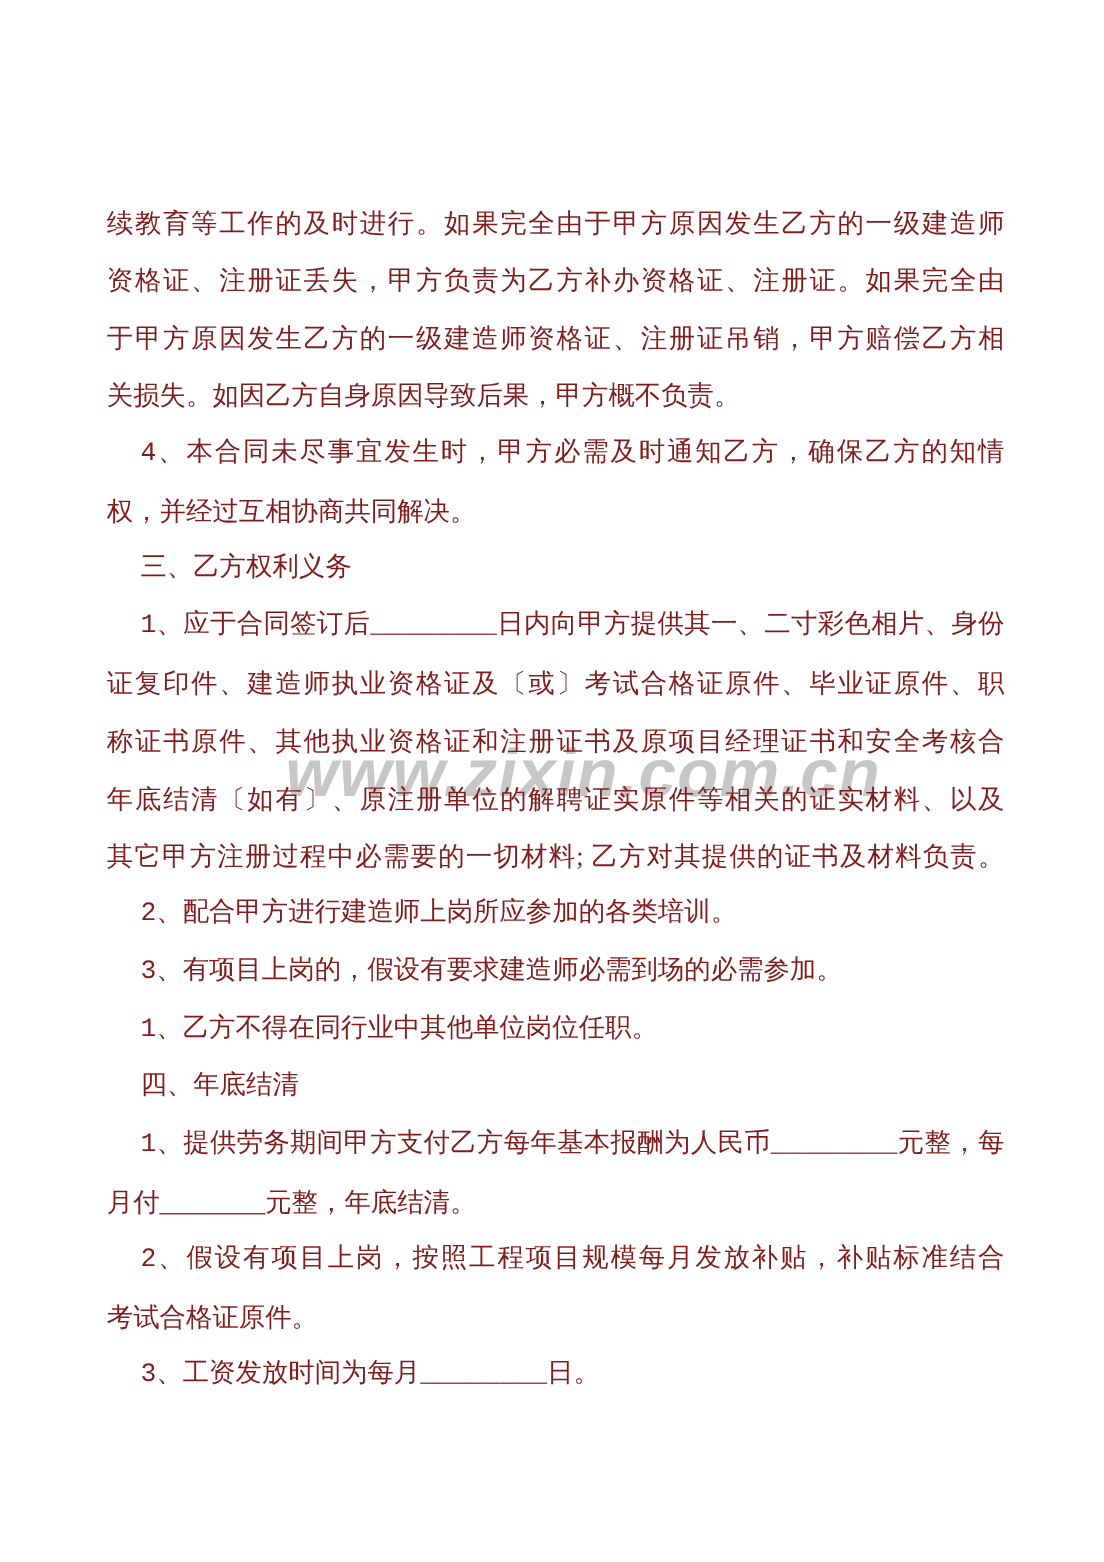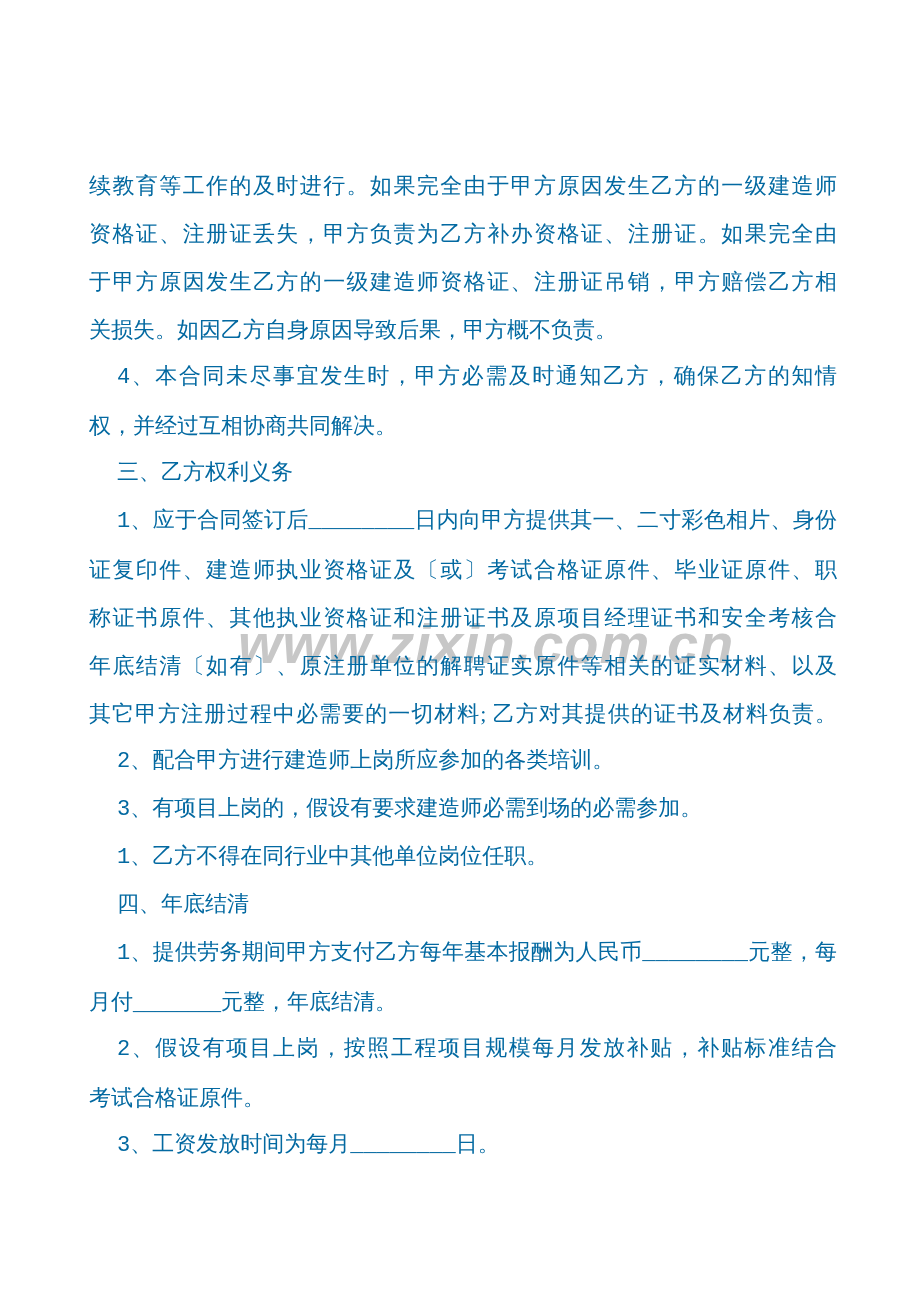--- a/index.html
+++ b/index.html
@@ -30,21 +30,21 @@
     color: #c7c7c7;
     user-select: none;
     font-style: italic;
   }
   .content {
     position: absolute;
     left: 89px;
     top: 162px;
     width: 748px;
     z-index: 1;
-    color: #0369a1;
+    color: #7f1d1d;
     font-size: 22px;
   }
   .ln {
     height: 48px;
     line-height: 48px;
     text-align: justify;
     text-align-last: justify;
     text-justify: inter-character;
     white-space: nowrap;
   }

